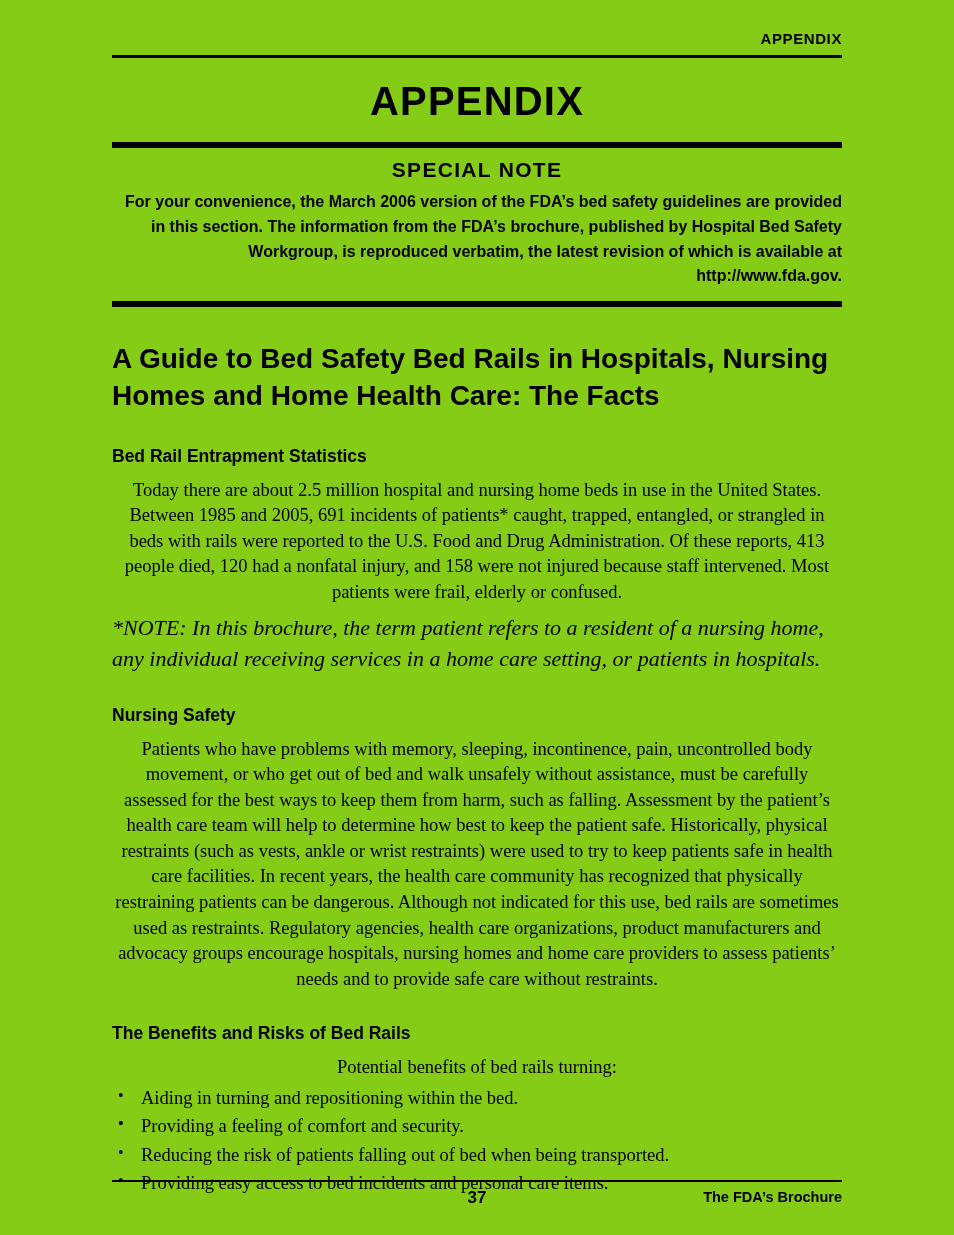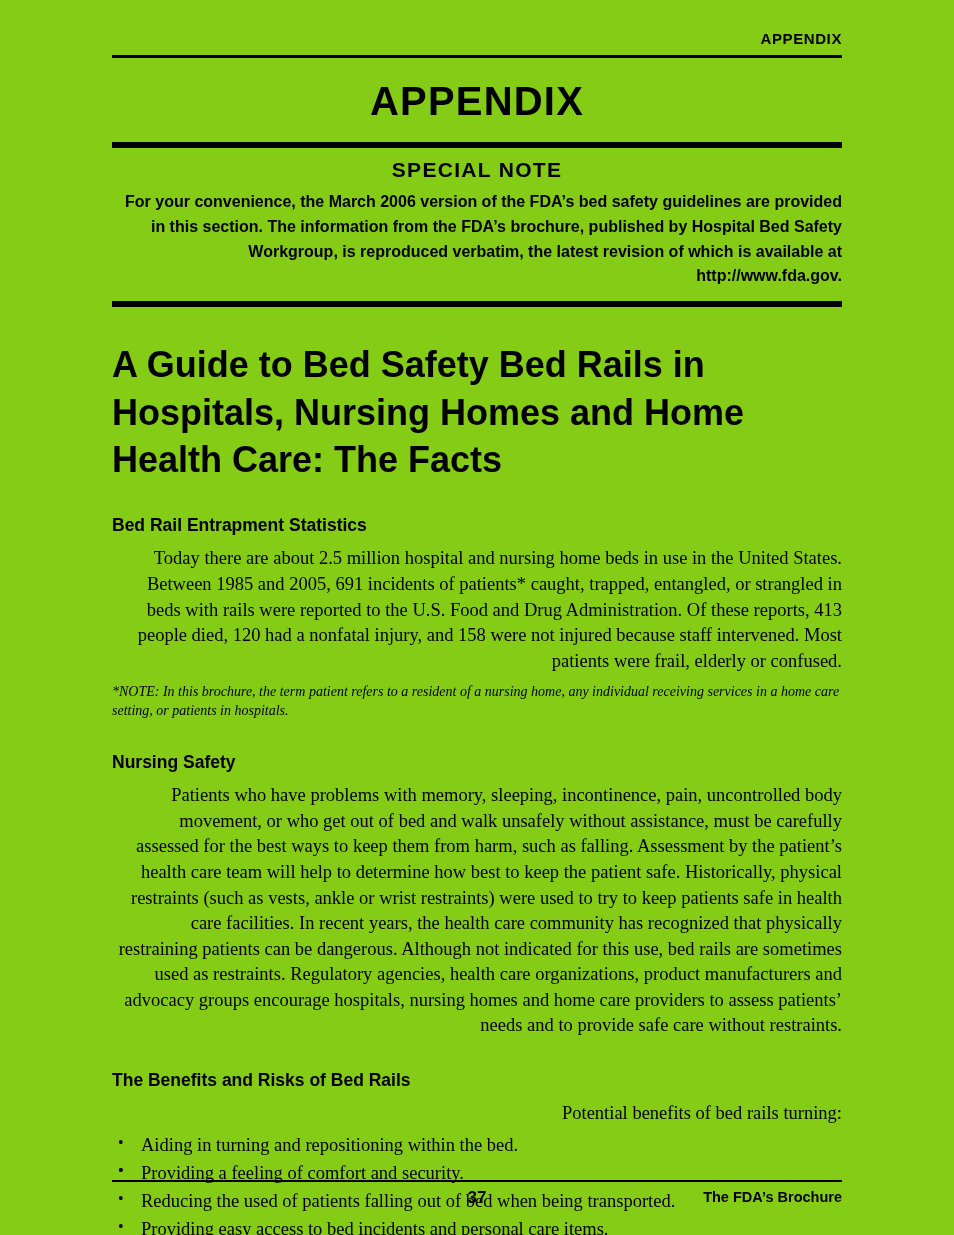--- a/index.html
+++ b/index.html
@@ -72,40 +72,40 @@
     font-size: 16px;
     line-height: 1.55;
     margin-bottom: 12px;
     text-align: right;
   }
 
   
   .article-title {
     font-family: "Liberation Sans", "DejaVu Sans", sans-serif;
     font-weight: bold;
-    font-size: 36px;
+    font-size: 28px;
     line-height: 1.32;
     margin-top: 34px;
     margin-bottom: 0;
   }
   h3.section-heading {
     font-family: "Liberation Sans", "DejaVu Sans", sans-serif;
     font-weight: bold;
     font-size: 17.5px;
     line-height: 1.3;
     margin: 30px 0 10px 0;
   }
   p.body-text {
     font-size: 18.5px;
     line-height: 1.38;
     margin: 0 0 4px 0;
-    text-align: right;
+    text-align: center;
   }
   p.note-italic {
-    font-size: 14px;
+    font-size: 22px;
     font-style: italic;
     line-height: 1.38;
     margin: 8px 0 4px 0;
   }
   ul.bullet-list {
     list-style: none;
     margin: 4px 0 0 0;
     padding: 0;
   }
   ul.bullet-list li {
@@ -191,21 +191,21 @@
       </li>
       <li>
         <span class="bullet-glyph">•</span>
       </li>
       <li>
         <span class="bullet-glyph">•</span>
         <span>Providing a feeling of comfort and security.</span>
       </li>
       <li>
         <span class="bullet-glyph">•</span>
-        <span>Reducing the used of patients falling out of bed when being transported.</span>
+        <span>Reducing the risk of patients falling out of bed when being transported.</span>
       </li>
       <li>
         <span class="bullet-glyph">•</span>
         <span>Providing easy access to bed incidents and personal care items.</span>
       </li>
     </ul>
 
   </div>
 
   <div class="footer">

